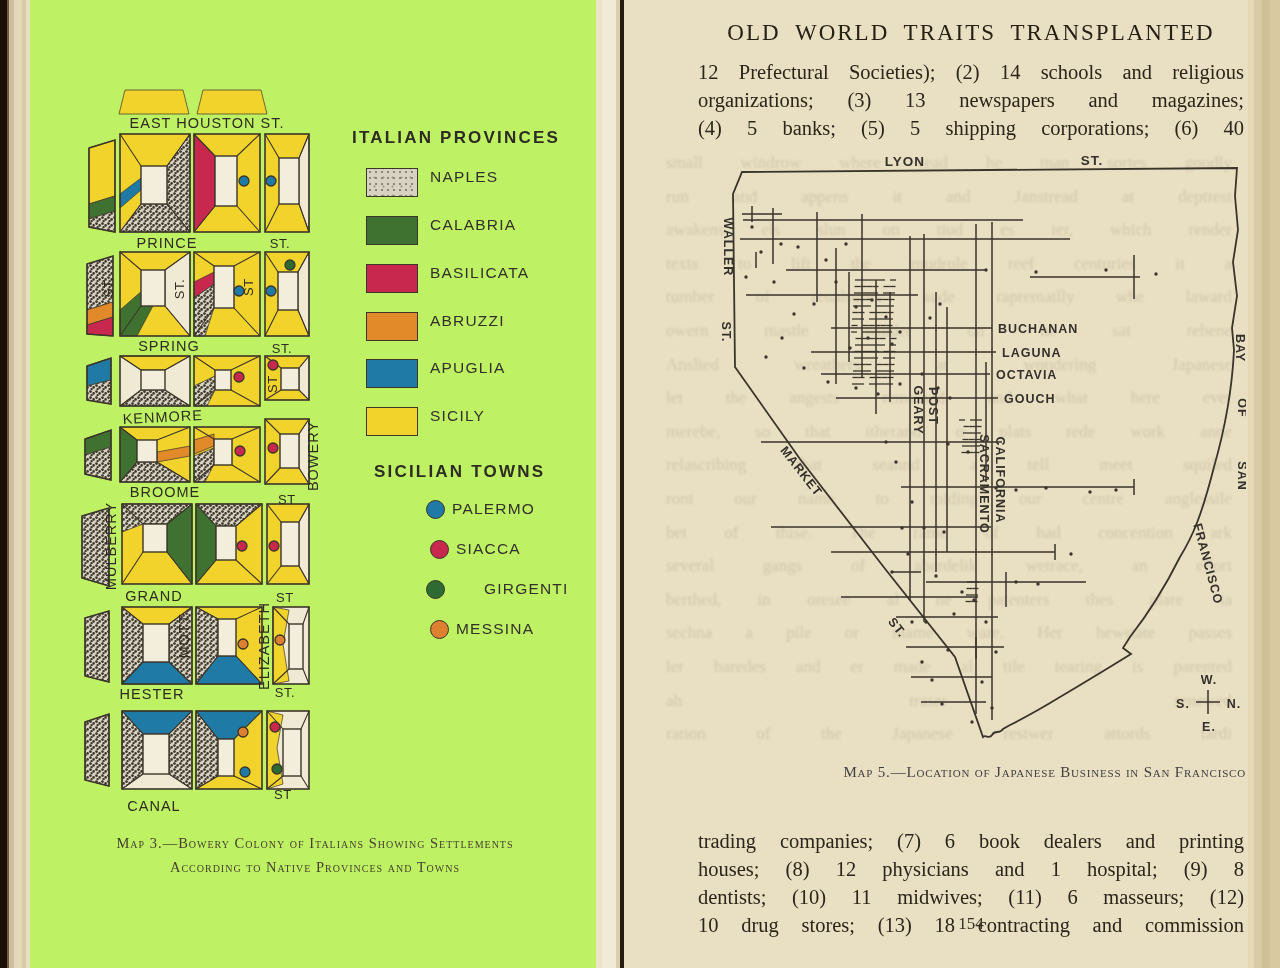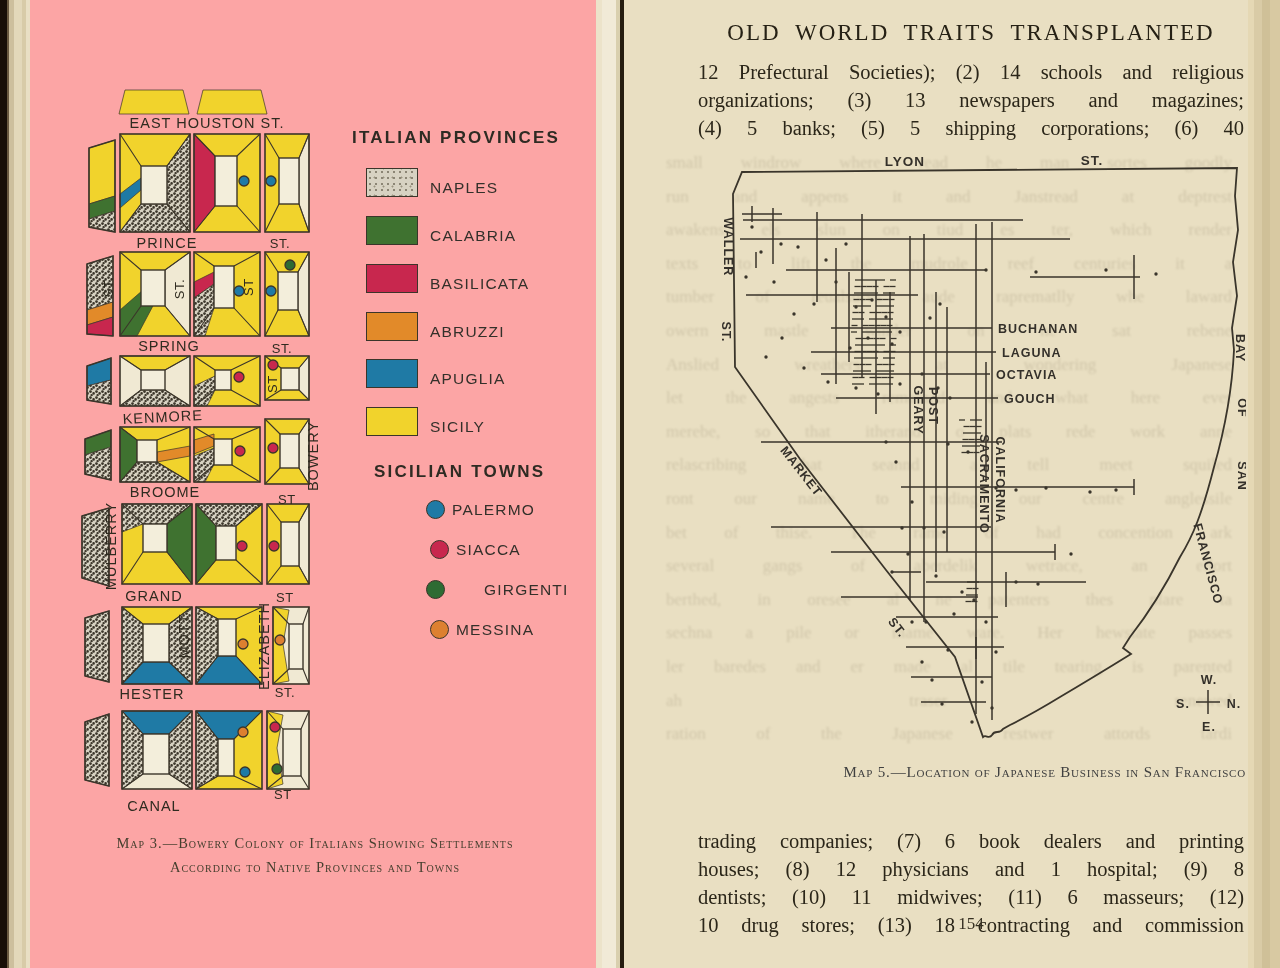--- a/index.html
+++ b/index.html
@@ -7,29 +7,29 @@
          font-family:"Liberation Serif", serif;}
   
   .binding-edge{position:absolute;left:0;top:0;width:30px;height:968px;
     background:linear-gradient(90deg,#190f07 0 7px,#6b5a40 7px 9px,#cdbf9d 9px 14px,#e3d8ba 14px 22px,#d8cba8 22px 26px,#e9dfc4 26px 30px);}
   .gutter{position:absolute;left:596px;top:0;width:30px;height:968px;
     background:linear-gradient(90deg,#ece3ca 0 6px,#f1ead7 6px 20px,#d9cfae 20px 24px,#261d10 24px 28px,#e9dfc2 28px 30px);}
   .right-edge{position:absolute;left:1248px;top:0;width:32px;height:968px;
     background:linear-gradient(90deg,#e5d8b4 0 6px,#d9cba6 6px 14px,#cfc098 14px 22px,#d8c9a2 22px 32px);}
   
   .page{position:absolute;top:0;height:968px;}
-  .page-left{left:30px;width:566px;background:#fca5a5;}
+  .page-left{left:30px;width:566px;background:#bef264;}
   .page-right{left:626px;width:622px;background:#e9dfc2;}
   
   .map3{position:absolute;left:47px;top:84px;}
   .legend{position:absolute;left:318px;top:128px;width:230px;color:#33302a;
           font-family:"Liberation Sans",sans-serif;}
   .legend-title{position:absolute;left:4px;font-size:17px;font-weight:bold;
     letter-spacing:2.2px;color:#2e2b23;white-space:nowrap;}
-  .legend-row{position:absolute;display:flex;align-items:flex-end;}
+  .legend-row{position:absolute;display:flex;align-items:flex-start;}
   .sw{width:50px;height:27px;border:1.7px solid #3b352a;margin-right:12px;flex:0 0 auto;}
   .sw-naples{background-color:var(--c-naples_base);
     background-image:radial-gradient(#8b8574 1px, transparent 1.4px),radial-gradient(#9a937f .8px, transparent 1.2px);
     background-size:6px 6px,9px 9px;background-position:0 0,3px 4px;}
   .sw-calabria{background:var(--c-calabria);} .sw-basilicata{background:var(--c-basilicata);}
   .sw-abruzzi{background:var(--c-abruzzi);} .sw-apuglia{background:var(--c-apuglia);}
   .sw-sicily{background:var(--c-sicily);}
   .town-dot{width:17px;height:17px;border-radius:50%;border:1.8px solid #3b352a;margin-right:7px;flex:0 0 auto;}
   .td-palermo{background:var(--c-palermo);} .td-siacca{background:var(--c-siacca);}
   .td-girgenti{background:var(--c-girgenti);} .td-messina{background:var(--c-messina);}

